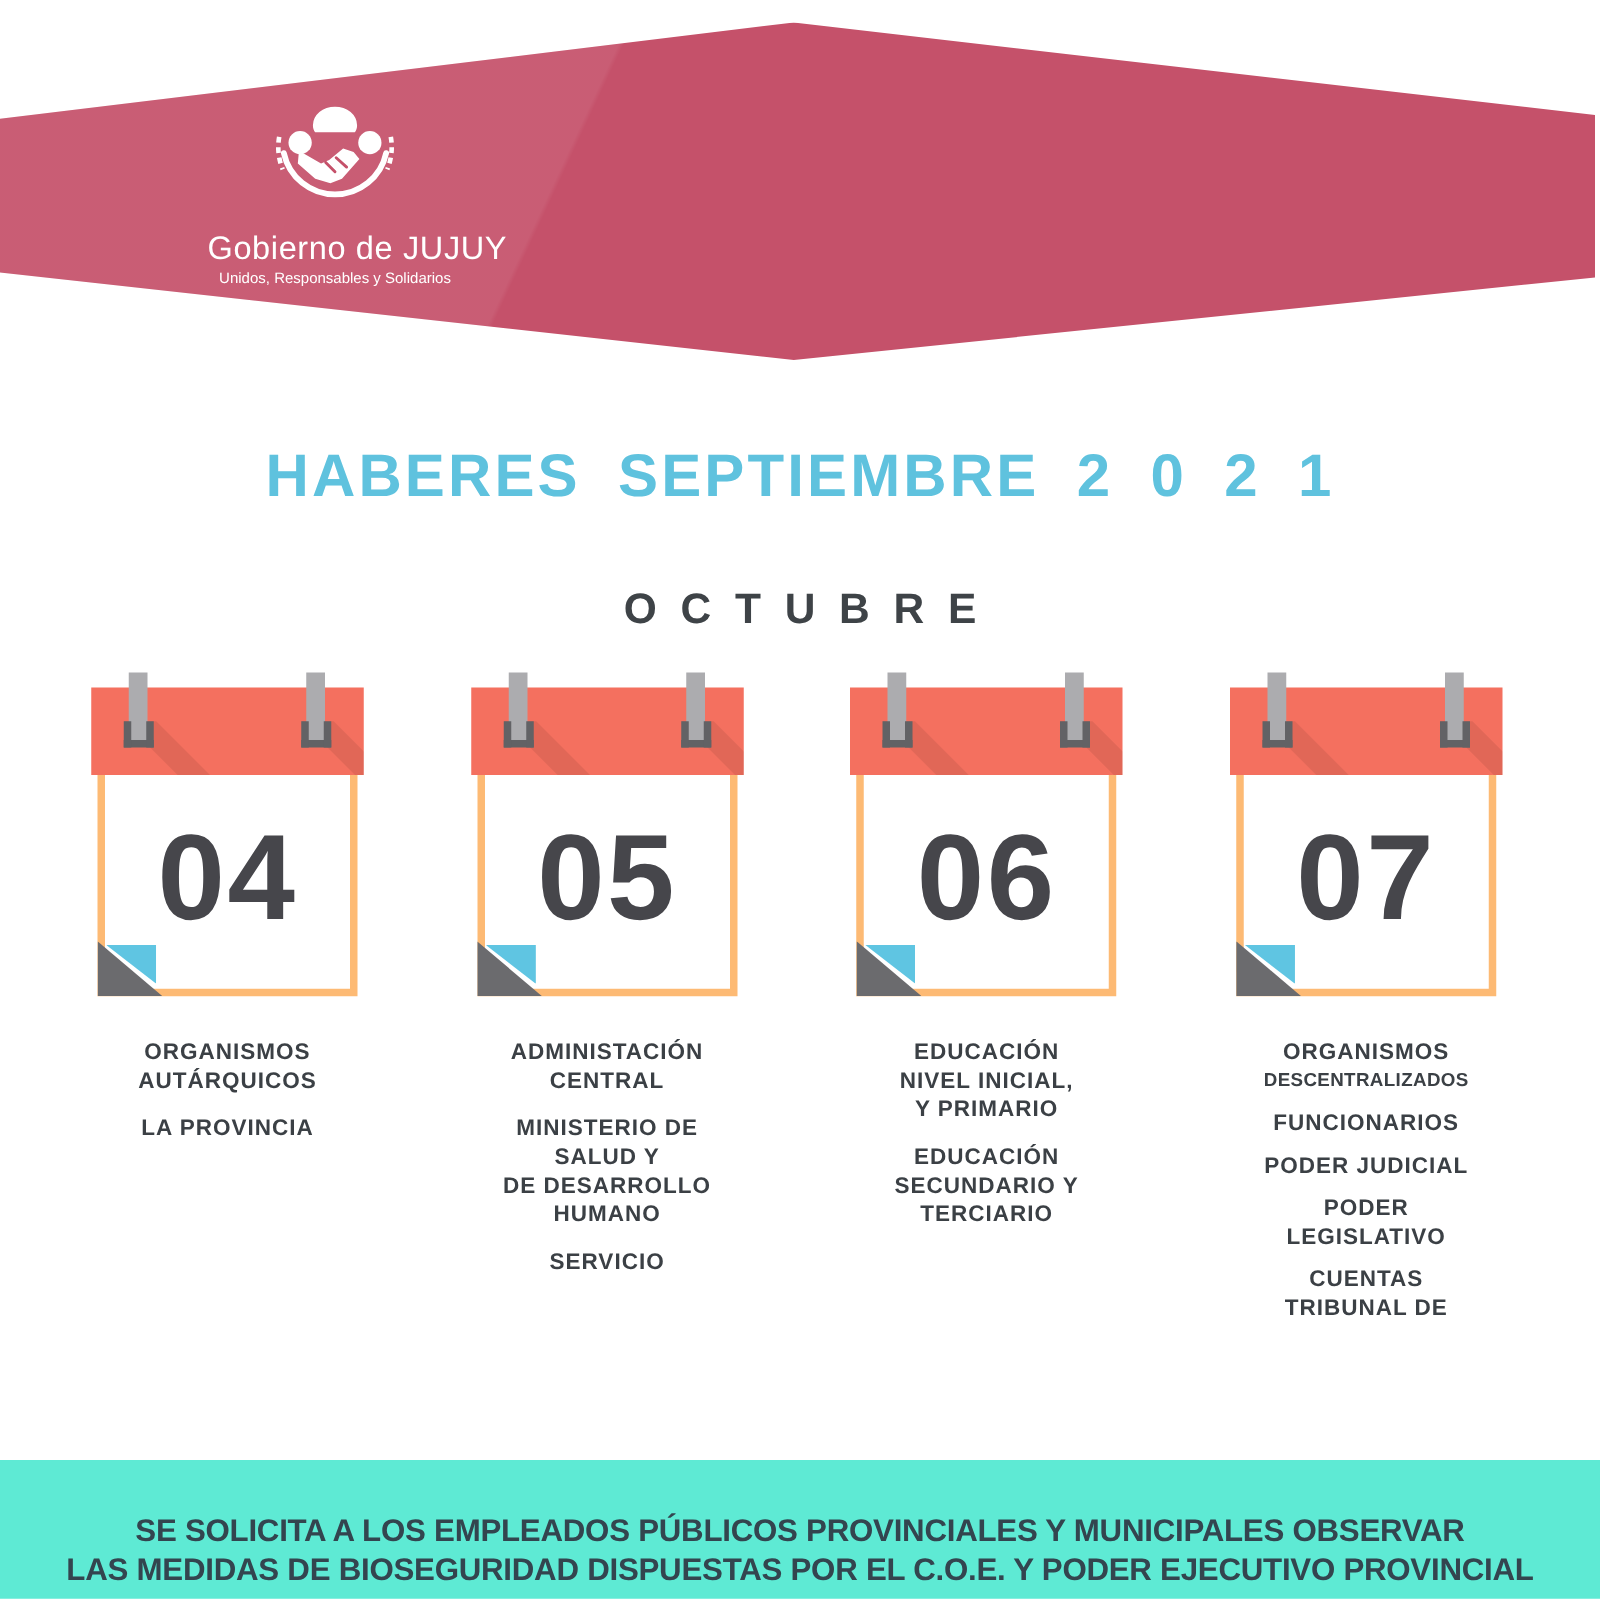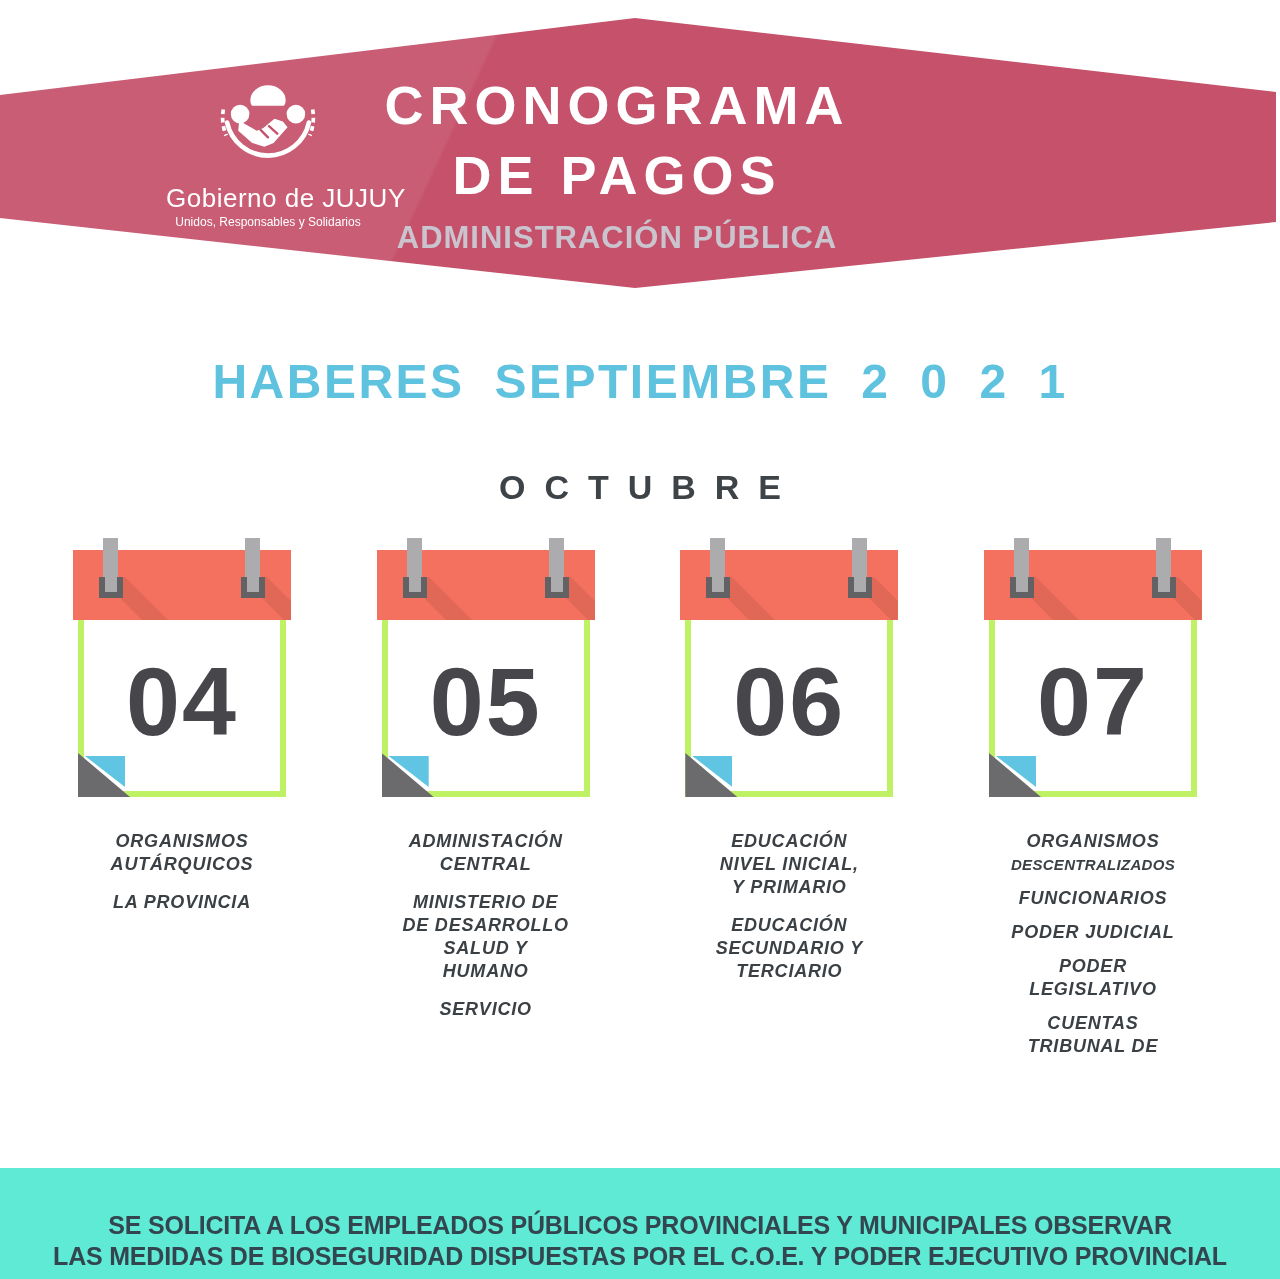--- a/index.html
+++ b/index.html
@@ -37,36 +37,36 @@
   .cal-header{position:absolute;top:12px;left:0;width:218px;height:70px;background:#f4705f;overflow:hidden;z-index:1;}
   .pin-shadow{position:absolute;top:27px;width:26px;height:43px;background:rgba(0,0,0,0.075);transform:skewX(45deg);transform-origin:0 0;}
   .pin-shadow.left{left:26px}
   .pin-shadow.right{left:168px}
   .pin{position:absolute;top:0;width:15px;height:55px;background:#acacaf;z-index:3;}
   .pin.left{left:30px}
   .pin.right{left:172px}
   .bracket{position:absolute;top:39px;width:24px;height:21px;box-sizing:border-box;border:6px solid #626265;border-top:none;z-index:4;}
   .bracket.left{left:26px}
   .bracket.right{left:168px}
-  .cal-body{position:absolute;top:82px;left:5px;width:208px;height:177px;background:#bef264;z-index:1;}
+  .cal-body{position:absolute;top:82px;left:5px;width:208px;height:177px;background:#fdba74;z-index:1;}
   .page-white{position:absolute;top:0;left:6px;right:6px;bottom:6px;background:#ffffff;}
   .fold-gray{position:absolute;left:0;bottom:0;width:52px;height:44px;background:#6b6b6e;clip-path:polygon(0 0,100% 100%,0 100%);}
   .fold-blue{position:absolute;left:7px;bottom:10px;width:40px;height:31px;background:#5fc5e2;clip-path:polygon(0 0,100% 0,100% 100%);}
   .day{
     position:absolute;top:0;left:6px;right:6px;bottom:6px;
     display:flex;align-items:center;justify-content:center;padding-bottom:8px;
     font-size:97px;font-weight:bold;color:#46464b;letter-spacing:2px;
   }
   
   .labels-row{position:absolute;top:830px;left:73px;width:1129px;display:flex;justify-content:space-between;
     color:#3b4045;font-weight:bold;text-align:center;}
   .label-col{width:218px;position:relative;}
   .group{margin:0 -35px 15px -35px;font-size:18px;line-height:23px;letter-spacing:.8px;}
   .label-col.tight .group{margin-bottom:11px;}
-  .line{display:block;font-style:italic;}
+  .line{display:block;}
   .line.small{font-size:15px;letter-spacing:.3px;}
   
   .footer{
     position:absolute;left:0;top:1168px;width:1280px;height:124px;background:#5eead4;
     box-sizing:border-box;padding-top:42px;text-align:center;
     color:#33454f;font-weight:bold;font-size:25px;line-height:31px;letter-spacing:-.2px;white-space:nowrap;
   }
 </style>
 </head>
 <body>
@@ -79,25 +79,20 @@
       <circle cx="90" cy="41" r="10" fill="#ffffff"></circle>
       <path d="M16 50a45 45 0 0 0 88 0" fill="none" stroke="#ffffff" stroke-width="5" stroke-linecap="round"></path>
       <path d="M12 36a50 50 0 0 0 3 28" fill="none" stroke="#ffffff" stroke-width="4" stroke-dasharray="5 4"></path>
       <path d="M108 36a50 50 0 0 1-3 28" fill="none" stroke="#ffffff" stroke-width="4" stroke-dasharray="5 4"></path>
       <path d="M29 48l19 11 7-3 12-10 9 3 5 6-15 17-10 4-13-4-15-13z" fill="#ffffff"></path>
       <path d="M52 58l8 8M61 54l9 8" stroke="#c5516a" stroke-width="2.5" fill="none" stroke-linecap="round"></path>
     </svg>
     <div class="logo-title">Gobierno de JUJUY</div>
     <div class="logo-tagline">Unidos, Responsables y Solidarios</div>
   </div>
-  <div class="title-block">
-    <div class="title-line">CRONOGRAMA</div>
-    <div class="title-line">DE PAGOS</div>
-    <div class="banner-subtitle">ADMINISTRACIÓN PÚBLICA</div>
-  </div>
 </div>
 
 <div class="headline">HABERES SEPTIEMBRE 2 0 2 1</div>
 <div class="month">OCTUBRE</div>
 
 <div class="cards-row">
   <div class="card">
     <div class="cal-header">
       <i class="pin-shadow left"></i>
       <i class="pin-shadow right"></i>
@@ -177,22 +172,22 @@
     </p>
   </div>
 
   <div class="label-col">
     <p class="group">
       <span class="line">ADMINISTACIÓN</span>
       <span class="line">CENTRAL</span>
     </p>
     <p class="group">
       <span class="line">MINISTERIO DE</span>
+      <span class="line">SALUD Y</span>
       <span class="line">DE DESARROLLO</span>
-      <span class="line">SALUD Y</span>
       <span class="line">HUMANO</span>
     </p>
     <p class="group">
       <span class="line">SERVICIO</span>
     </p>
   </div>
 
   <div class="label-col">
     <p class="group">
       <span class="line">EDUCACIÓN</span>

